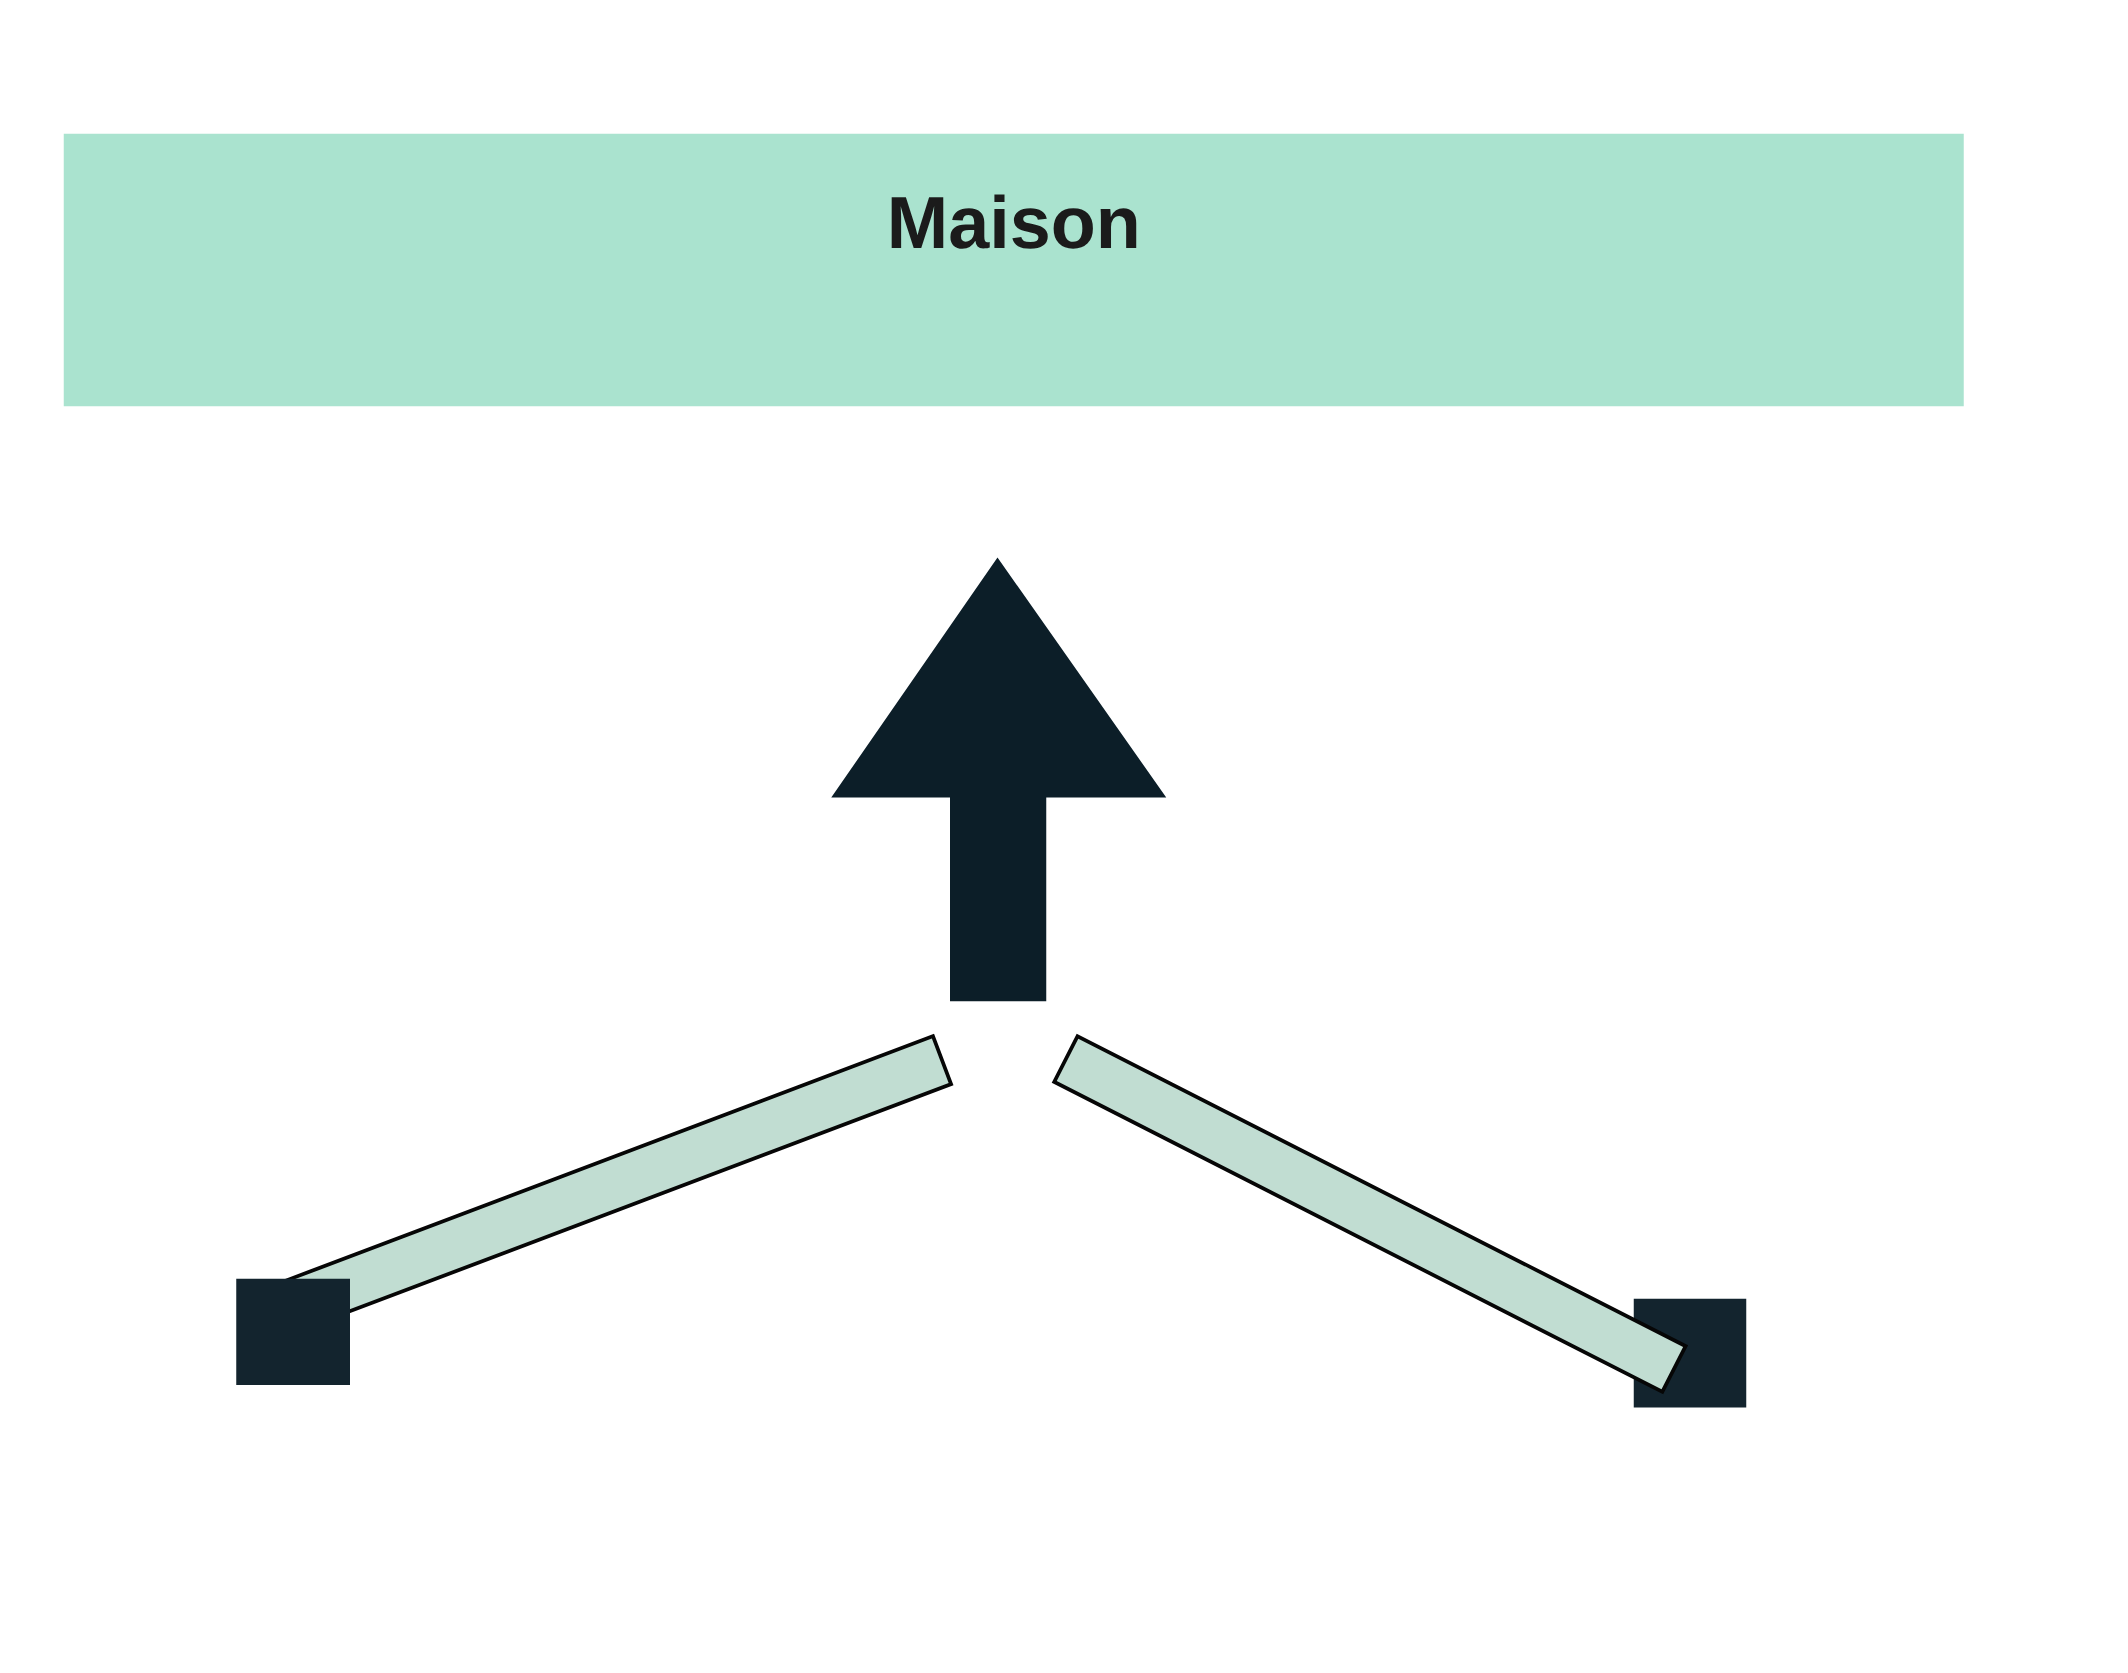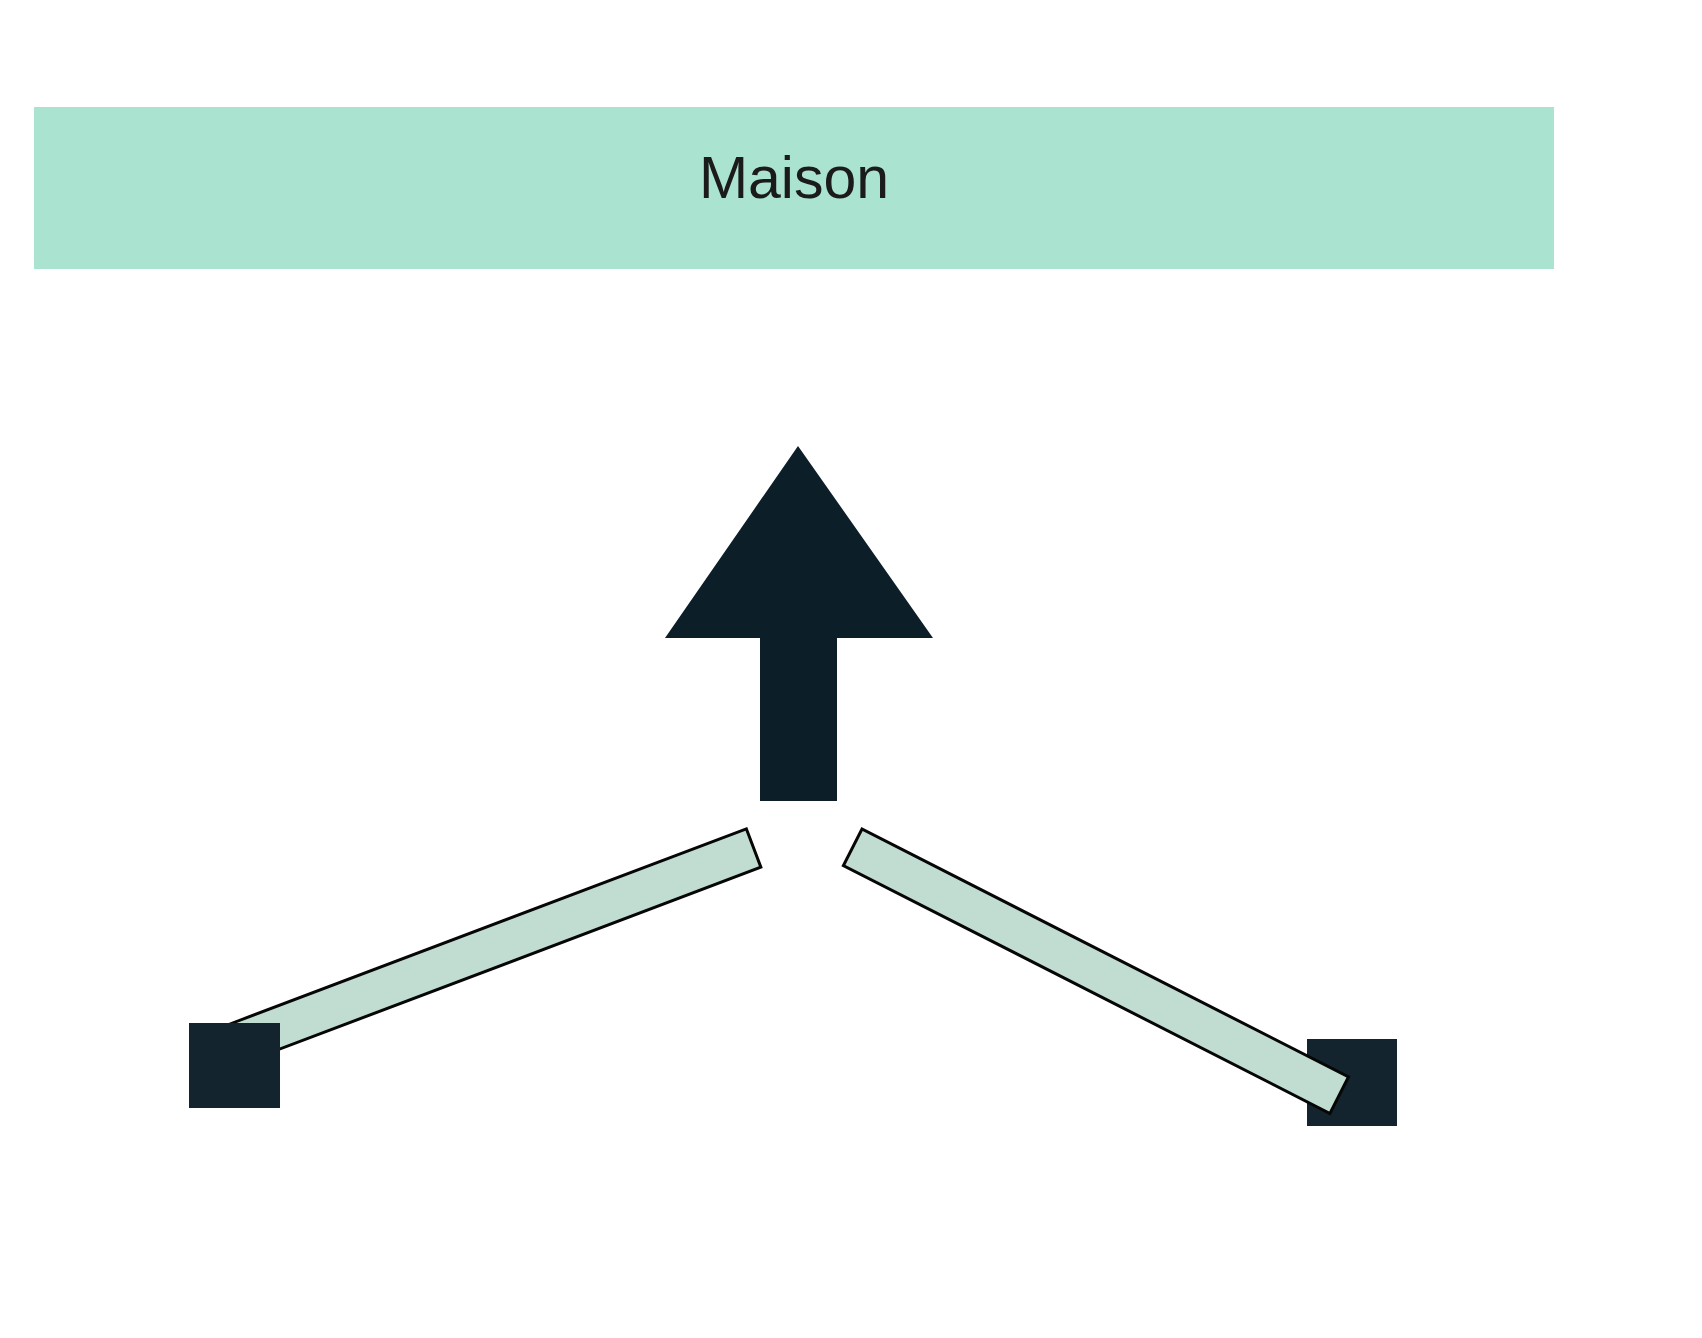--- a/index.html
+++ b/index.html
@@ -10,25 +10,26 @@
   .canvas {
     position: relative;
     width: 1702px;
     height: 1338px;
     overflow: hidden;
     font-family: "Liberation Sans", "DejaVu Sans", sans-serif;
     background: var(--background, #ffffff);
   }
   .banner {
     position: absolute;
-    left: 34px;
+    left: 51px;
     top: 107px;
     width: 1520px;
-    height: 162px;
+    height: 218px;
     background: var(--banner-bg, #aae3cf);
+    font-weight: bold;
   }
   .banner-title {
     text-align: center;
     font-size: 59px;
     line-height: 1;
     padding-top: 42px;
     color: var(--title-text, #1b1b1b);
   }
   .diagram {
     position: absolute;

